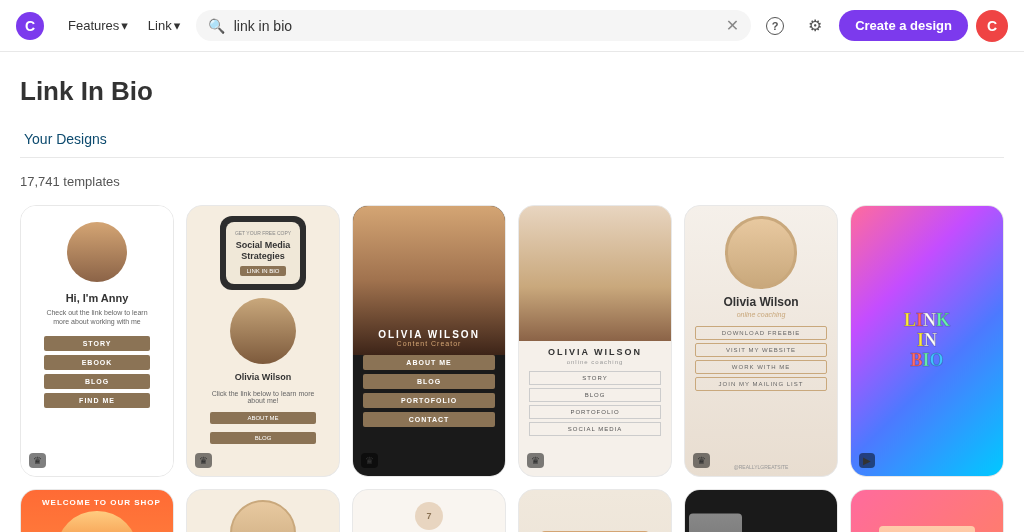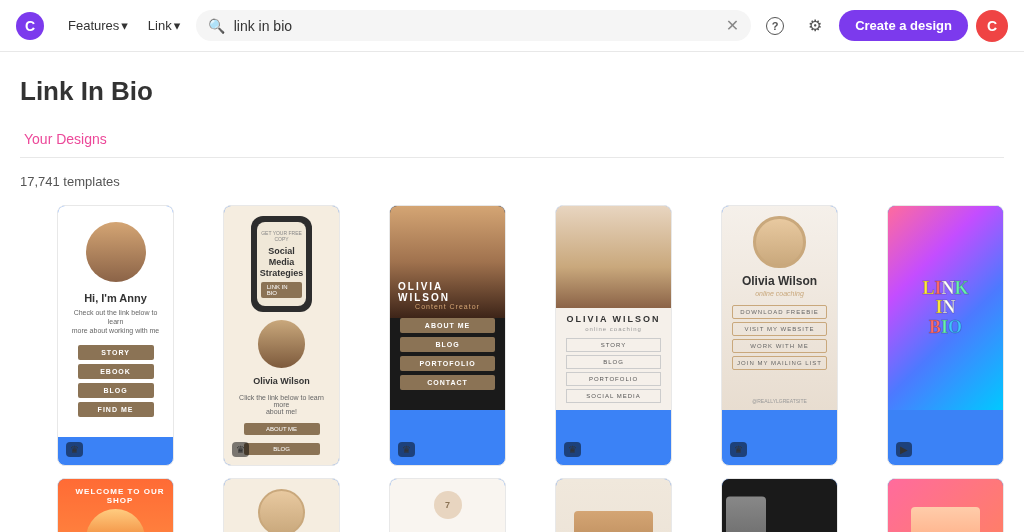--- a/index.html
+++ b/index.html
@@ -27,35 +27,35 @@
       font-size: 13px; font-weight: 600; cursor: pointer; white-space: nowrap;
     }
     .avatar { width: 32px; height: 32px; border-radius: 50%; background: #ef4444; color: #fff; display: flex; align-items: center; justify-content: center; font-weight: 700; font-size: 14px; cursor: pointer; }
 
     
     .page { padding: 24px 20px; }
     .page-title { font-size: 26px; font-weight: 700; margin-bottom: 16px; }
 
     
     .tabs { display: flex; gap: 0; border-bottom: 1px solid #e8e8e8; margin-bottom: 16px; }
-    .tab { padding: 8px 4px; margin-right: 24px; cursor: pointer; font-size: 14px; color: #ec4899; border-bottom: 2px solid transparent; }
+    .tab { padding: 8px 4px; margin-right: 24px; cursor: pointer; font-size: 14px; color: #0c4a6e; border-bottom: 2px solid transparent; }
     .tab.active { color: #7c3aed; border-bottom: 2px solid #7c3aed; font-weight: 600; }
 
     .template-count { font-size: 13px; color: #555; margin-bottom: 16px; }
 
     
     .templates-grid {
       display: grid;
       grid-template-columns: repeat(6, 1fr);
       gap: 12px;
     }
 
     .template-card {
-      border-radius: 8px; overflow: hidden; cursor: pointer; position: relative;
-      border: 1px solid #e8e8e8; background: #3b82f6; margin-left: 37px;
+      border-radius: 16px; overflow: hidden; cursor: pointer; position: relative;
+      border: 1px solid #e8e8e8; background: #e5e5e5;
     }
 
     
     .badge {
       position: absolute; bottom: 8px; left: 8px; background: rgba(0,0,0,0.5);
       border-radius: 4px; padding: 2px 4px; display: flex; align-items: center;
     }
     .badge-crown { font-size: 10px; }
 
     

